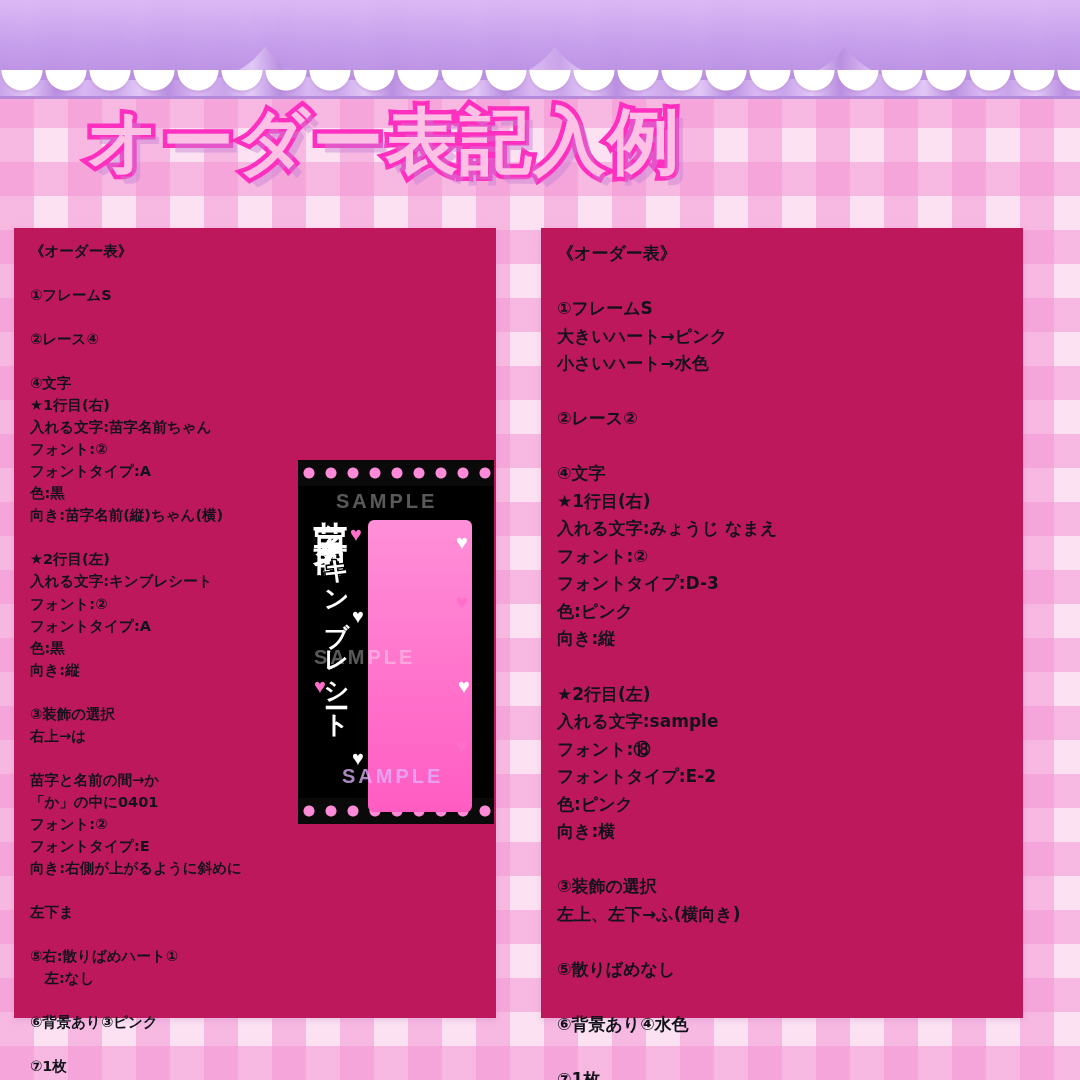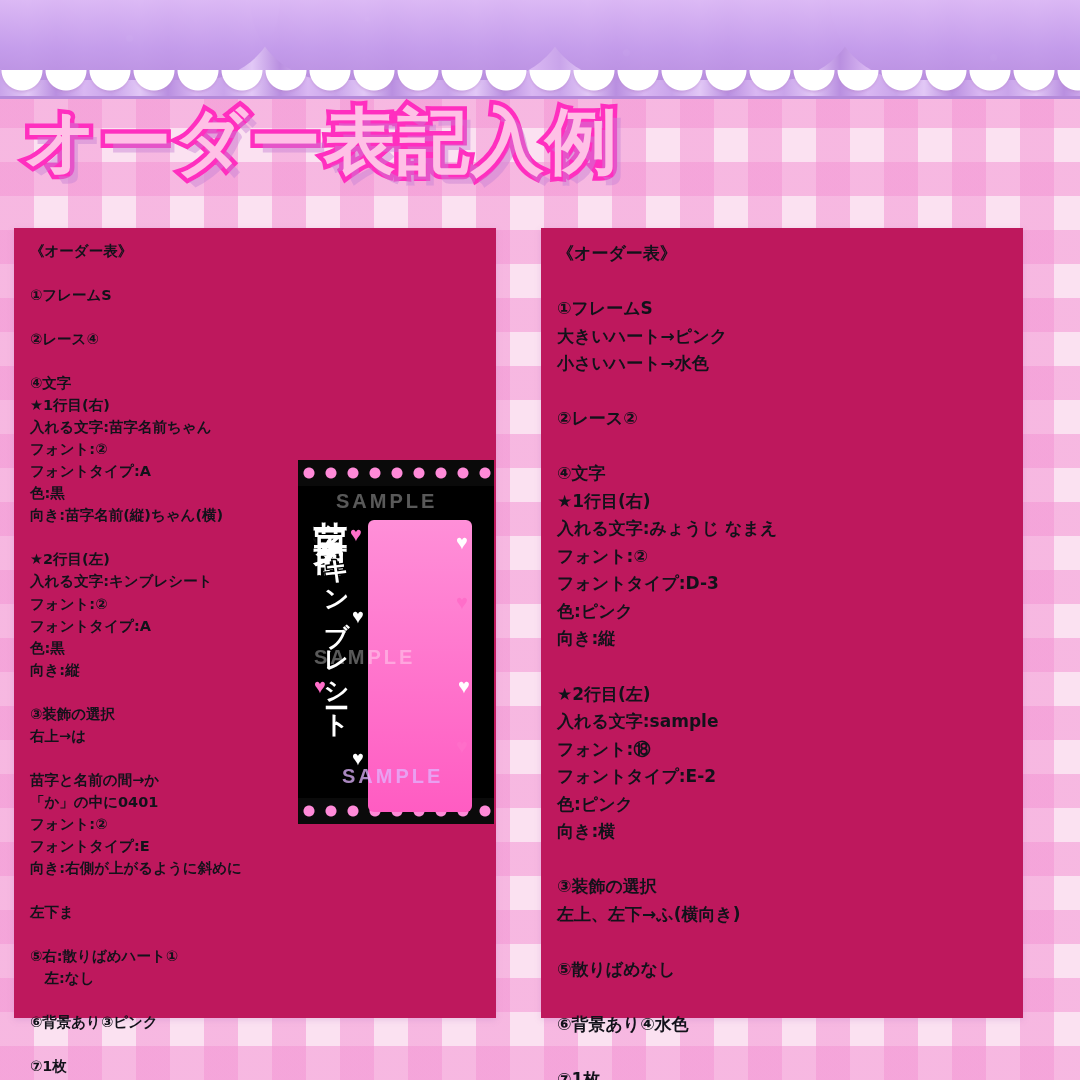--- a/index.html
+++ b/index.html
@@ -96,20 +96,21 @@
     font-family: "DejaVu Sans", sans-serif;
     font-weight: bold;
     font-size: 72px;
     letter-spacing: 2px;
     color: #ffc0e6;
     -webkit-text-stroke: 9px #ff2fbf;
     paint-order: stroke fill;
     text-shadow: 8px 9px 0 rgba(198,130,212,.45);
     white-space: nowrap;
     line-height: 110px;
+    text-align: center;
   }
 
   
   .card {
     position: absolute;
     top: 228px;
     width: 482px;
     height: 790px;
     background: #be185d;
     box-shadow: 0 2px 6px rgba(180,120,190,.25);

